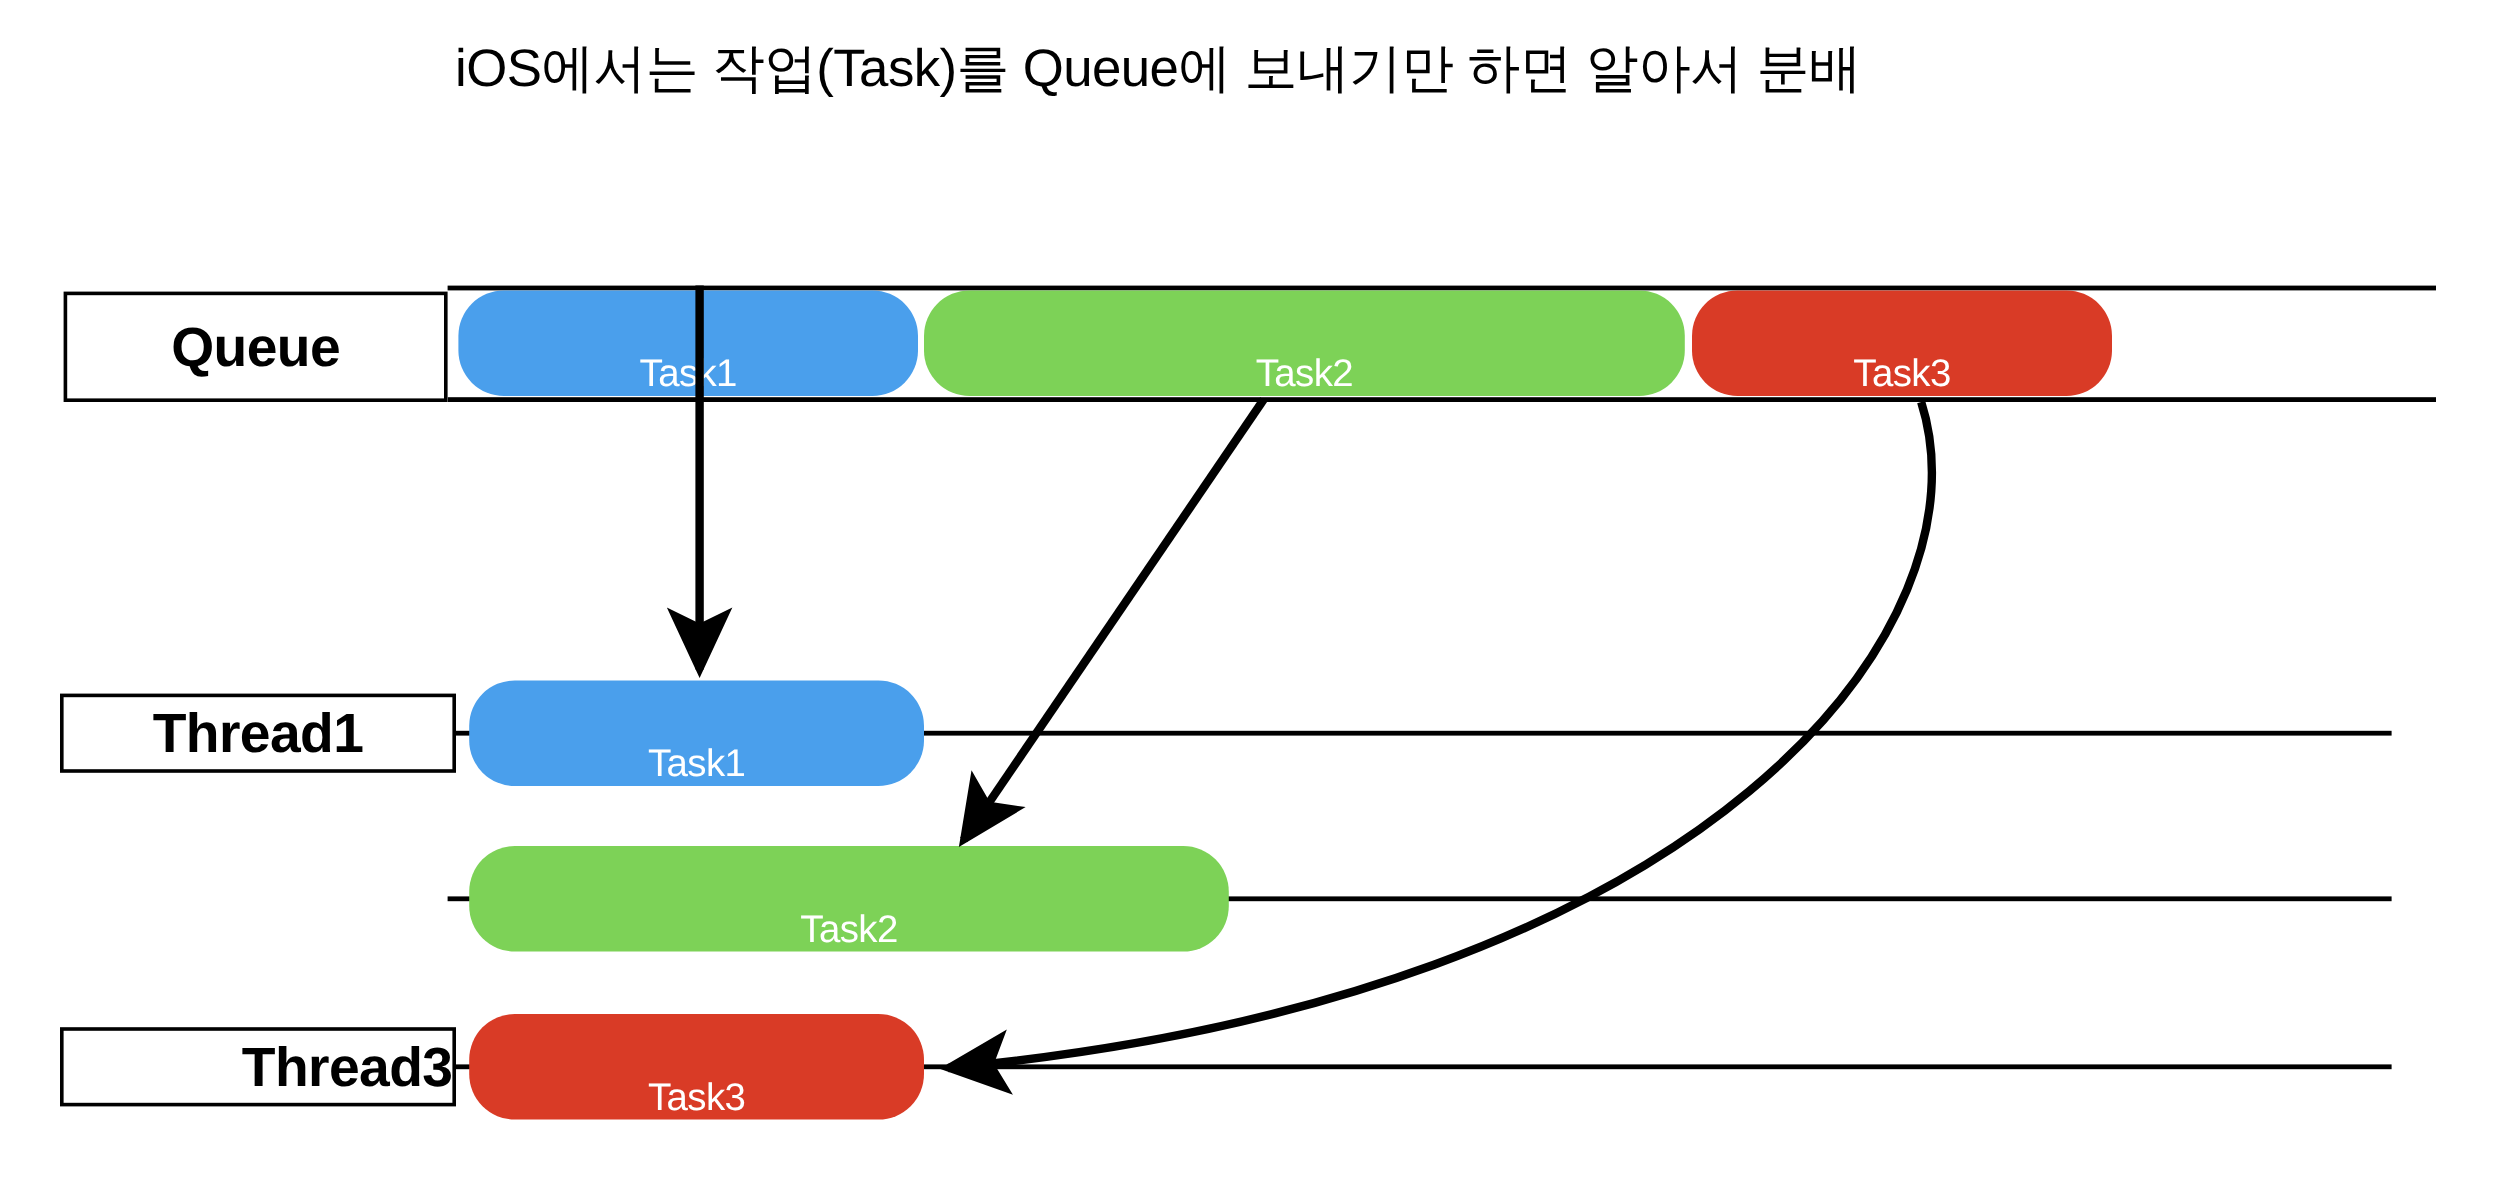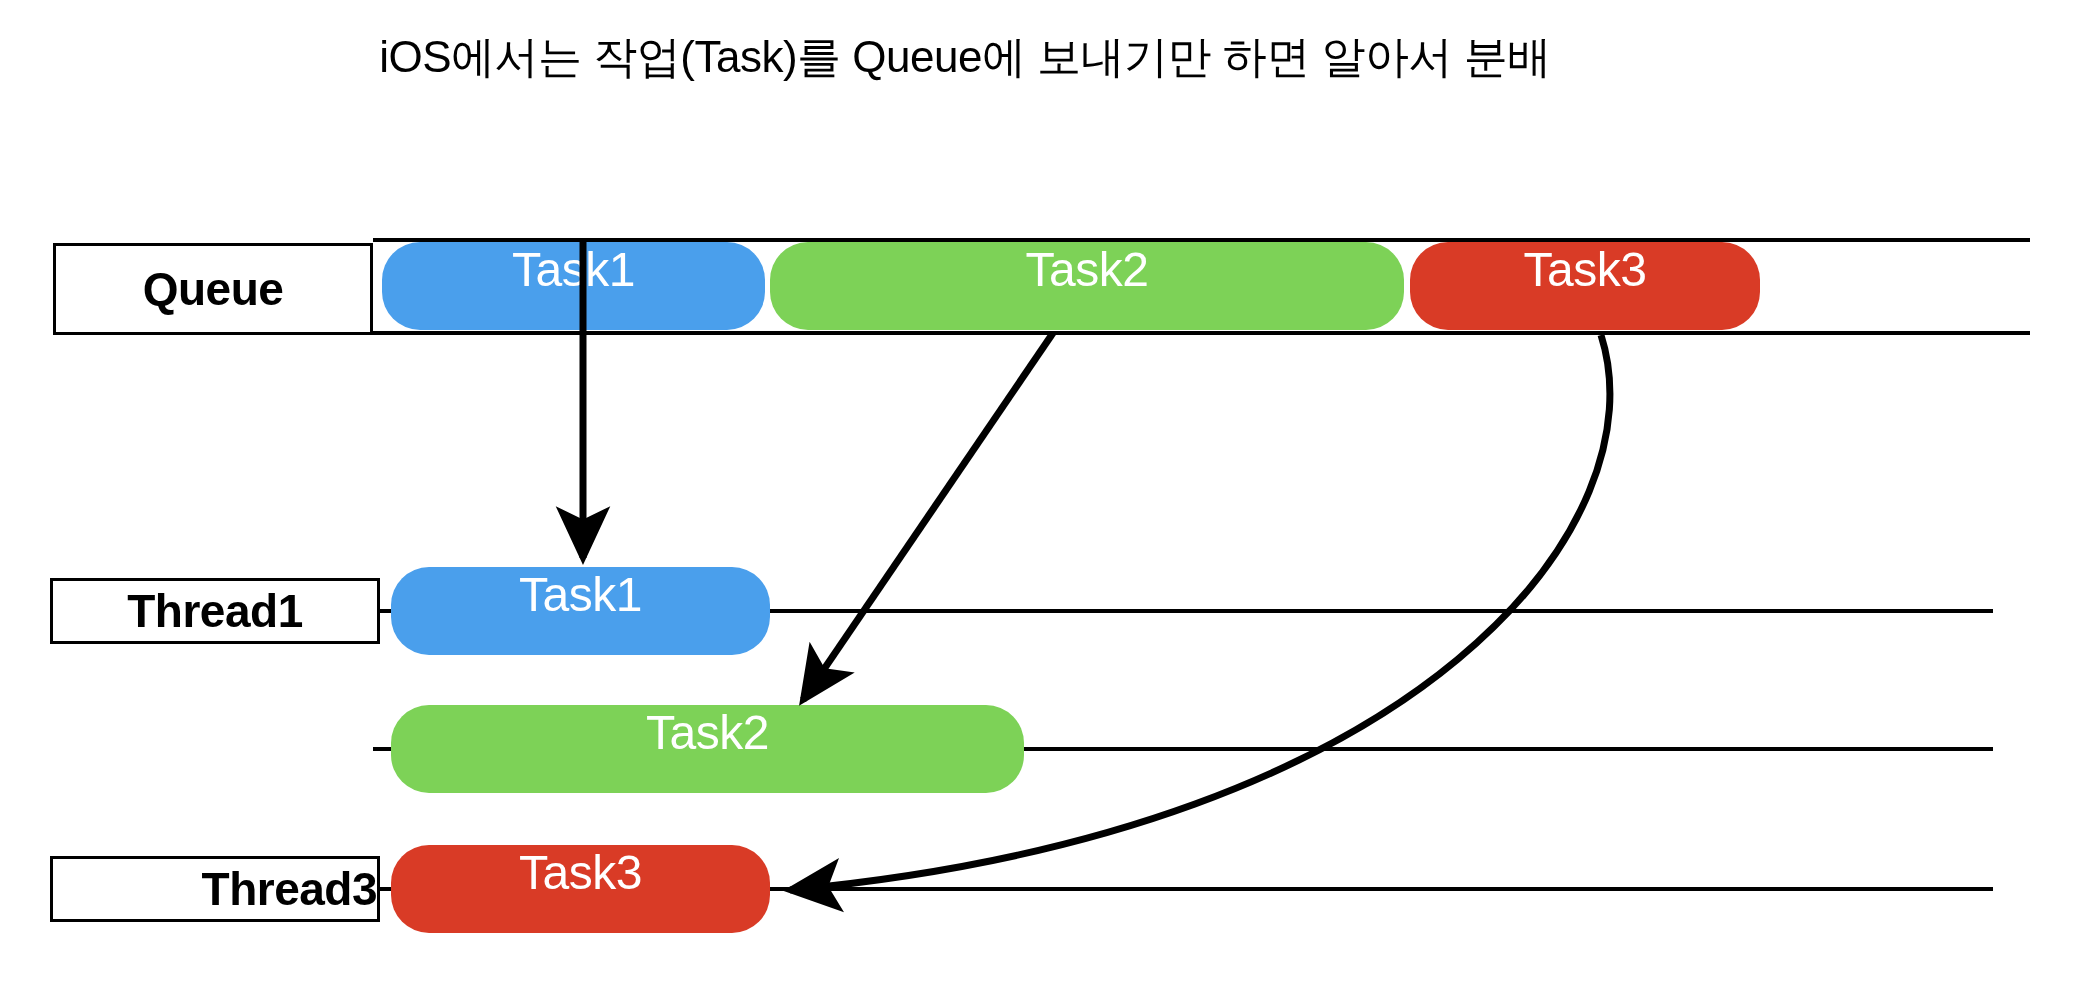--- a/index.html
+++ b/index.html
@@ -42,24 +42,24 @@
     justify-content: center;
     font-weight: bold;
     color: #000000;
     font-size: 46px;
     letter-spacing: -0.5px;
   }
   .pill {
     position: absolute;
     box-sizing: border-box;
     display: flex;
-    align-items: flex-start;
+    align-items: flex-end;
     justify-content: center;
     color: #ffffff;
-    font-size: 48px;
+    font-size: 32px;
     font-weight: 400;
     letter-spacing: -0.5px;
     border-radius: 38px;
   }
   .lane-line {
     position: absolute;
     background: #000000;
     height: 4px;
   }
   #arrow-layer {

